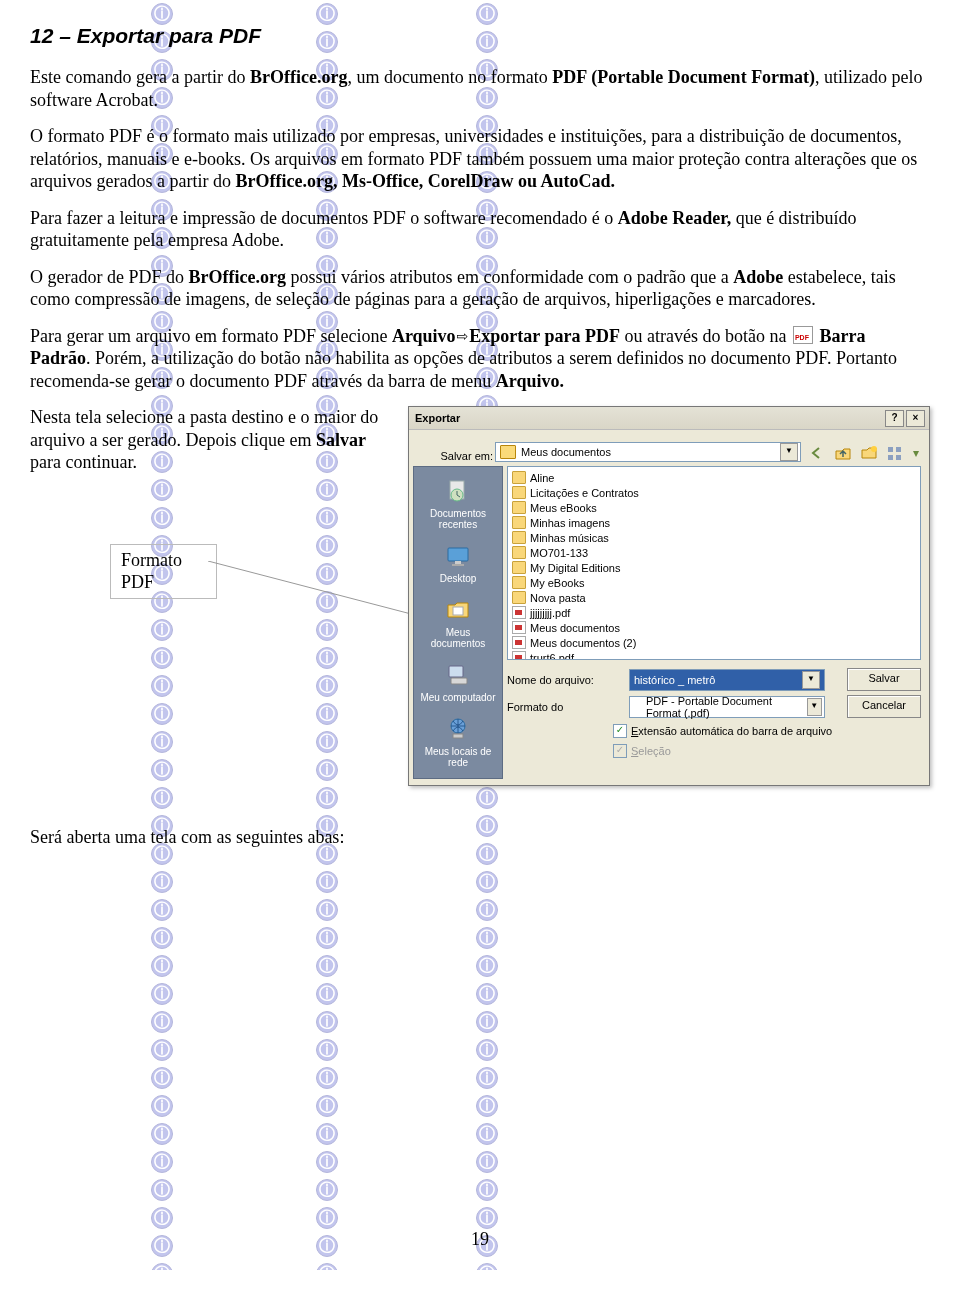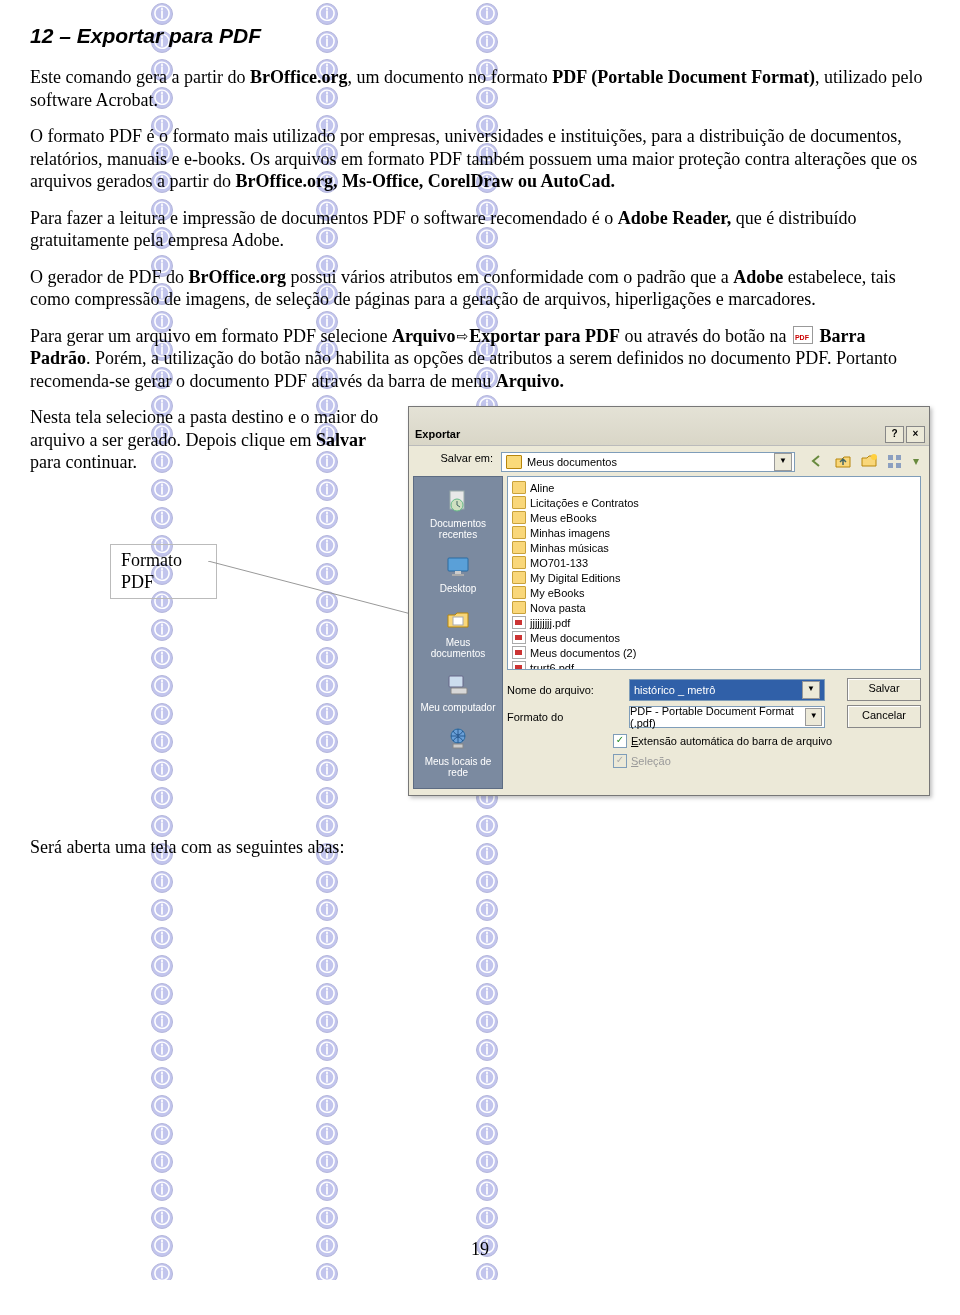--- a/index.html
+++ b/index.html
@@ -124,42 +124,41 @@
     font-size: 11px;
     color: #000;
     box-shadow: 2px 2px 4px rgba(0,0,0,0.25);
     position: relative;
   }
   .dialog-titlebar {
     background: linear-gradient(#e4e2d6,#d9d6c7);
     height: 22px;
     display: flex;
     align-items: center;
-    padding: 16px 4px 0 6px;
+    padding: 0 4px 0 6px;
     border-bottom: 1px solid #bbb;
     font-weight: bold;
   }
   .dialog-titlebar .title-text { flex: 1; }
   .title-btn {
     width: 17px;
     height: 15px;
     background: #ece9d8;
     border: 1px solid #888;
     margin-left: 2px;
     font-size: 10px;
     line-height: 13px;
     text-align: center;
     font-family: Arial, sans-serif;
     cursor: default;
   }
   .dialog-row {
     display: flex;
-    align-items: flex-start;
-    padding: 6px 8px 4px 8px;
-    gap: 6px;
+    align-items: flex-end;
+    padding: 12px 8px 4px 8px;
   }
   .row-label {
     width: 76px;
     text-align: right;
     padding-right: 2px;
   }
   .combo {
     flex: 1;
     height: 20px;
     background: #fff;
@@ -321,21 +320,21 @@
     text-align: center;
     line-height: 14px;
   }
   .type-select {
     flex: 1;
     height: 20px;
     background: #fff;
     border: 1px solid #7f9db9;
     display: flex;
     align-items: center;
-    padding: 0 2px 0 0;
+    padding: 0 2px 0 16px;
   }
   .type-select .drop-btn {
     margin-left: auto;
     width: 16px;
     height: 16px;
     background: #ece9d8;
     border: 1px solid #999;
     font-size: 8px;
     text-align: center;
     line-height: 14px;

